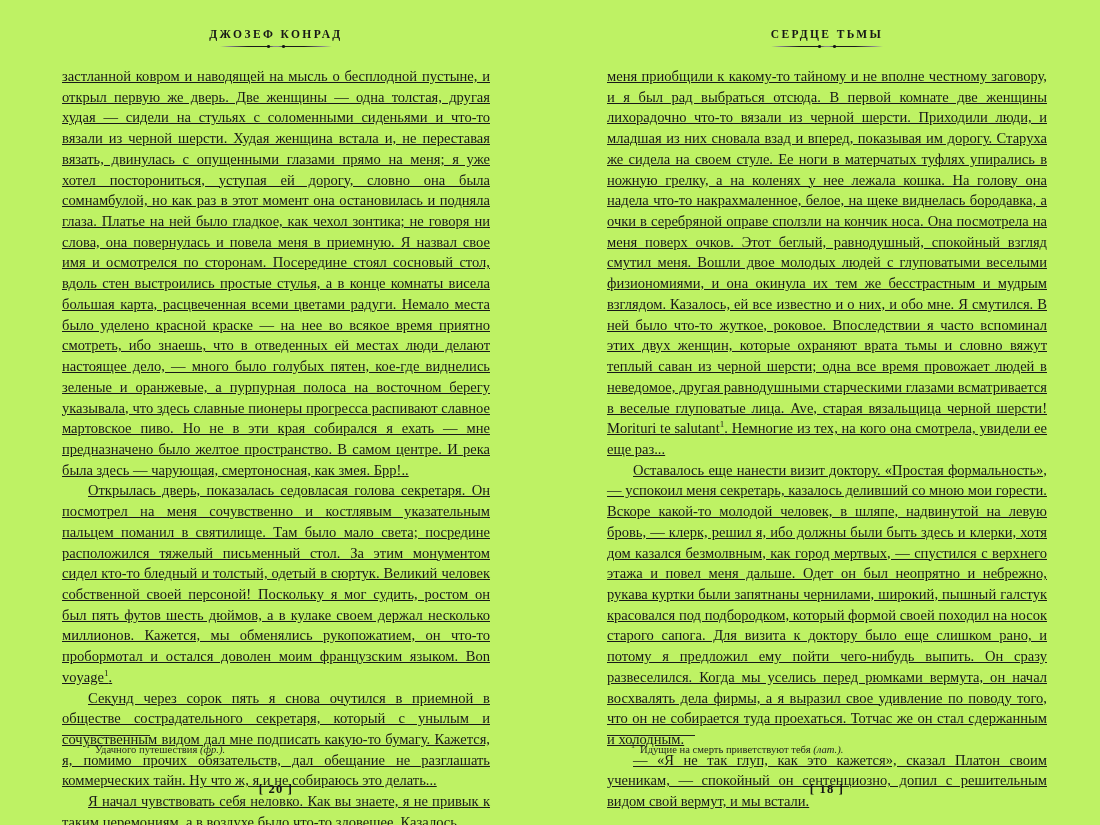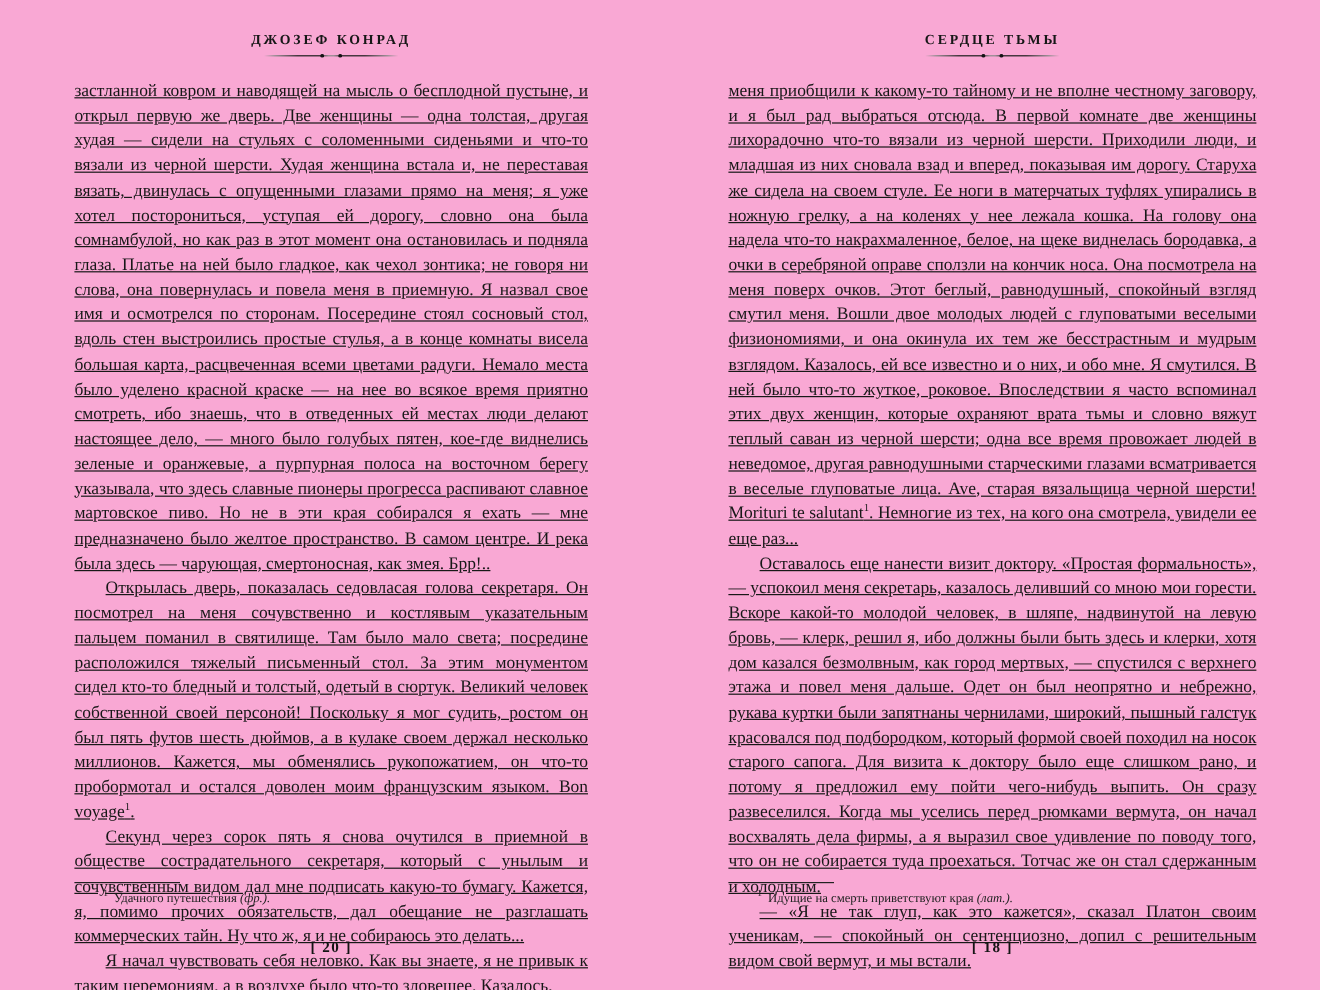--- a/index.html
+++ b/index.html
@@ -4,21 +4,21 @@
 <style>
   html, body {
     margin: 0;
     padding: 0;
     background: #ffffff;
   }
   .page-spread {
     position: relative;
     width: 1100px;
     height: 825px;
-    background: #f9a8d4;
+    background: #bef264;
     font-family: "Liberation Serif", "DejaVu Serif", serif;
     color: #1c1c1c;
     overflow: hidden;
   }
   .page {
     position: absolute;
     top: 0;
     height: 825px;
     width: 550px;
   }
@@ -191,20 +191,20 @@
       </div>
 
       <div class="body-text">
         <p class="no-indent"><span>меня приобщили к какому-то тайному и не вполне честному заговору, и я был рад выбраться отсюда. В первой комнате две женщины лихорадочно что-то вязали из черной шерсти. Приходили люди, и младшая из них сновала взад и вперед, показывая им дорогу. Старуха же сидела на своем стуле. Ее ноги в матерчатых туфлях упирались в ножную грелку, а на коленях у нее лежала кошка. На голову она надела что-то накрахмаленное, белое, на щеке виднелась бородавка, а очки в серебряной оправе сползли на кончик носа. Она посмотрела на меня поверх очков. Этот беглый, равнодушный, спокойный взгляд смутил меня. Вошли двое молодых людей с глуповатыми веселыми физиономиями, и она окинула их тем же бесстрастным и мудрым взглядом. Казалось, ей все известно и о них, и обо мне. Я смутился. В ней было что-то жуткое, роковое. Впоследствии я часто вспоминал этих двух женщин, которые охраняют врата тьмы и словно вяжут теплый саван из черной шерсти; одна все время провожает людей в неведомое, другая равнодушными старческими глазами всматривается в веселые глуповатые лица. Ave, старая вязальщица черной шерсти! Morituri te salutant</span><sup class="fn">1</sup><span>. Немногие из тех, на кого она смотрела, увидели ее еще раз...</span></p>
         <p>Оставалось еще нанести визит доктору. «Простая формальность», — успокоил меня секретарь, казалось деливший со мною мои горести. Вскоре какой-то молодой человек, в шляпе, надвинутой на левую бровь, — клерк, решил я, ибо должны были быть здесь и клерки, хотя дом казался безмолвным, как город мертвых, — спустился с верхнего этажа и повел меня дальше. Одет он был неопрятно и небрежно, рукава куртки были запятнаны чернилами, широкий, пышный галстук красовался под подбородком, который формой своей походил на носок старого сапога. Для визита к доктору было еще слишком рано, и потому я предложил ему пойти чего-нибудь выпить. Он сразу развеселился. Когда мы уселись перед рюмками вермута, он начал восхвалять дела фирмы, а я выразил свое удивление по поводу того, что он не собирается туда проехаться. Тотчас же он стал сдержанным и холодным.</p>
         <p>— «Я не так глуп, как это кажется», сказал Платон своим ученикам, — спокойный он сентенциозно, допил с решительным видом свой вермут, и мы встали.</p>
       </div>
 
       <div class="footnotes">
         <div class="fn-rule"></div>
-        <div class="fn-item"><sup class="fn-marker">1</sup><span>Идущие на смерть приветствуют края </span><span class="lang">(лат.).</span></div>
+        <div class="fn-item"><sup class="fn-marker">1</sup><span>Идущие на смерть приветствуют тебя </span><span class="lang">(лат.).</span></div>
       </div>
 
       <div class="folio">[ 18 ]</div>
     </div>
   </div>
 
 </div>
 
 </body></html>

